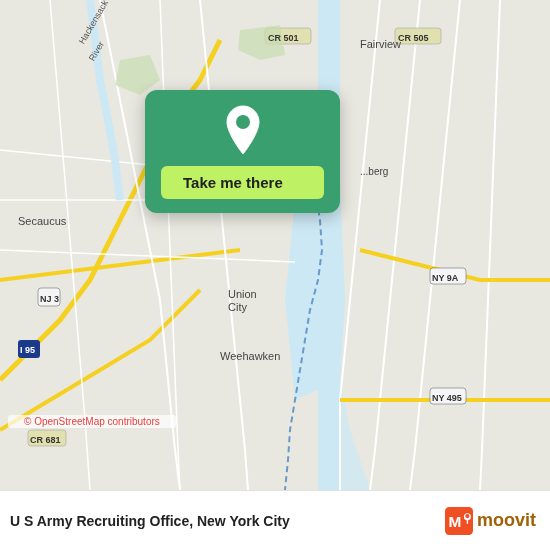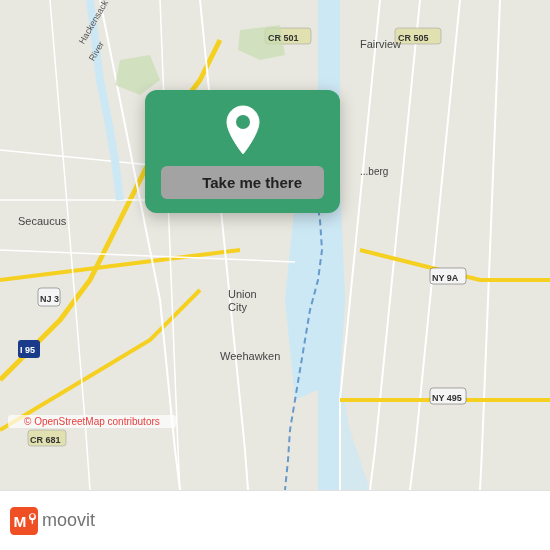--- a/index.html
+++ b/index.html
@@ -45,30 +45,30 @@
     #pin-icon-wrapper {
       width: 52px;
       height: 52px;
       display: flex;
       align-items: center;
       justify-content: center;
       margin-bottom: 10px;
     }
 
     #take-me-there-btn {
-      background: #a3a3a3;
+      background: #bef264;
       color: #222;
       border: none;
       border-radius: 6px;
       padding: 8px 22px;
       font-size: 15px;
       font-weight: 600;
       cursor: pointer;
       width: 100%;
-      text-align: right;
+      text-align: left;
     }
 
     #bottom-bar {
       width: 550px;
       height: 60px;
       background: white;
       display: flex;
       align-items: center;
       justify-content: space-between;
       padding: 0 14px 0 10px;
@@ -109,22 +109,22 @@
       gap: 4px;
     }
 
     #moovit-icon {
       width: 28px;
       height: 28px;
     }
 
     #moovit-text {
       font-size: 18px;
-      font-weight: 400;
-      color: #737373;
+      font-weight: 700;
+      color: #a16207;
     }
   </style>
 </head>
 <body>
 
 <div id="map-container">
   
   <svg id="map-svg" viewBox="0 0 550 490" xmlns="http://www.w3.org/2000/svg">
 
     <rect width="550" height="490" fill="#d4e8f0"></rect>
@@ -213,20 +213,23 @@
   
   <div id="osm-attribution">
     <span>
       <span style="color:#e84040;">©</span>
       <span>OpenStreetMap contributors</span>
     </span>
   </div>
 </div>
 
 <div id="bottom-bar">
+  <div id="location-info">
+    <span id="location-name">U S Army Recruiting Office, New York City</span>
+  </div>
   <div id="moovit-logo">
 
     <svg id="moovit-icon" viewBox="0 0 40 40" xmlns="http://www.w3.org/2000/svg">
       <rect width="40" height="40" rx="6" fill="#f04e23"></rect>
       <text x="5" y="28" font-size="22" font-family="Arial" fill="white" font-weight="700">M</text>
 
       <circle cx="32" cy="14" r="5" fill="white"></circle>
       <path d="M32 14 L32 24" stroke="white" stroke-width="2"></path>
       <circle cx="32" cy="13" r="3" fill="#f04e23"></circle>
     </svg>

